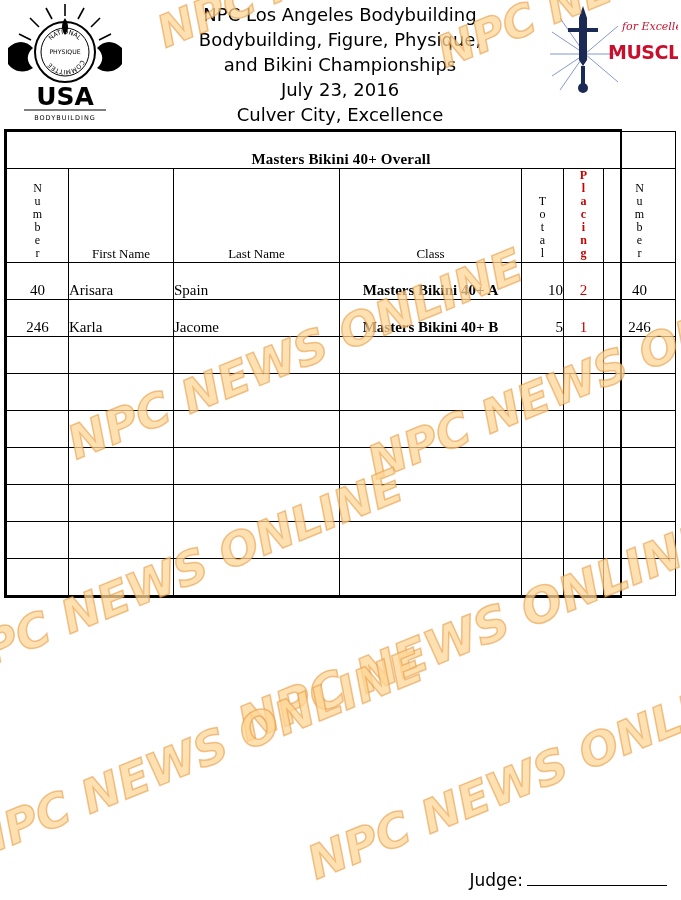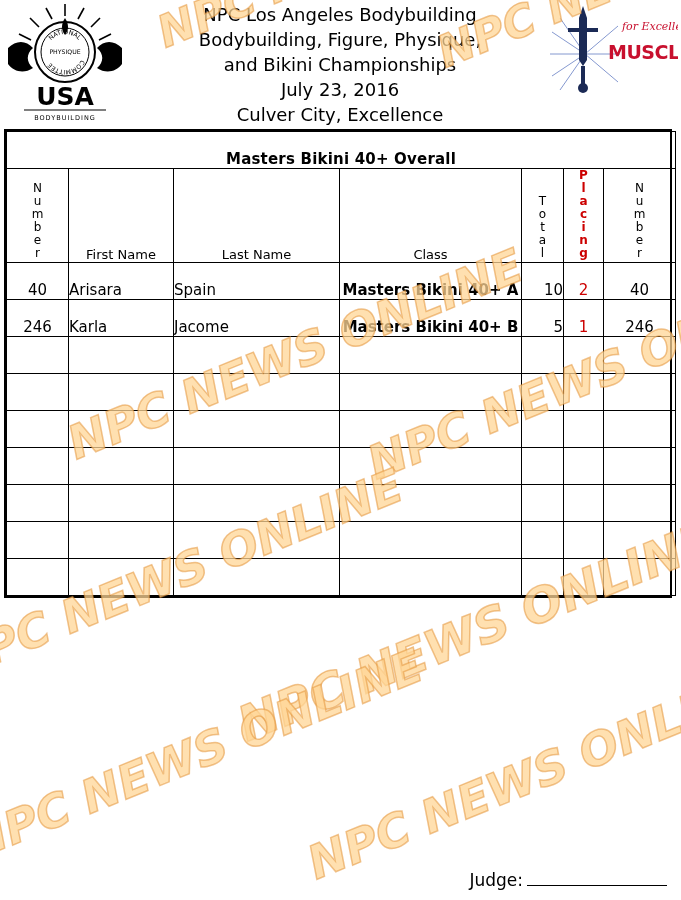--- a/index.html
+++ b/index.html
@@ -54,23 +54,24 @@
     width: 130px;
     height: 104px;
   }
   .mc-logo svg { display: block; }
 
   
   .sheet {
     position: absolute;
     left: 4px;
     top: 129px;
-    width: 668px;
+    width: 618px;
     border: 2px solid #000;
     box-sizing: border-box;
+    font-family: Liberation Serif, serif;
   }
   table.score {
     border-collapse: collapse;
     width: 100%;
     table-layout: fixed;
   }
   table.score td {
     border: 1px solid #000;
     padding: 0;
     vertical-align: bottom;

